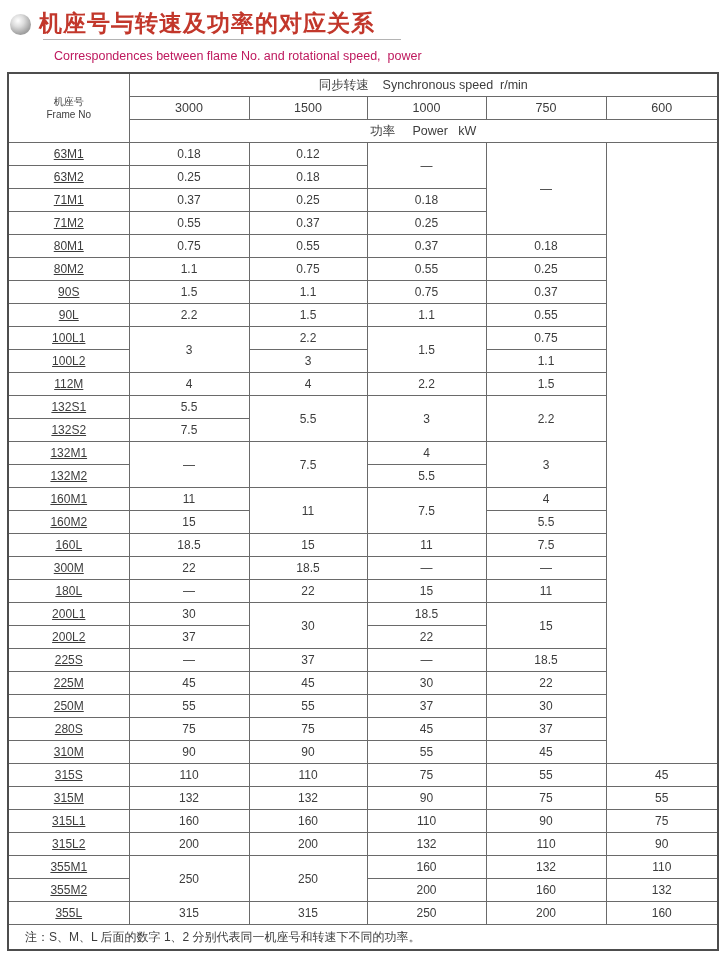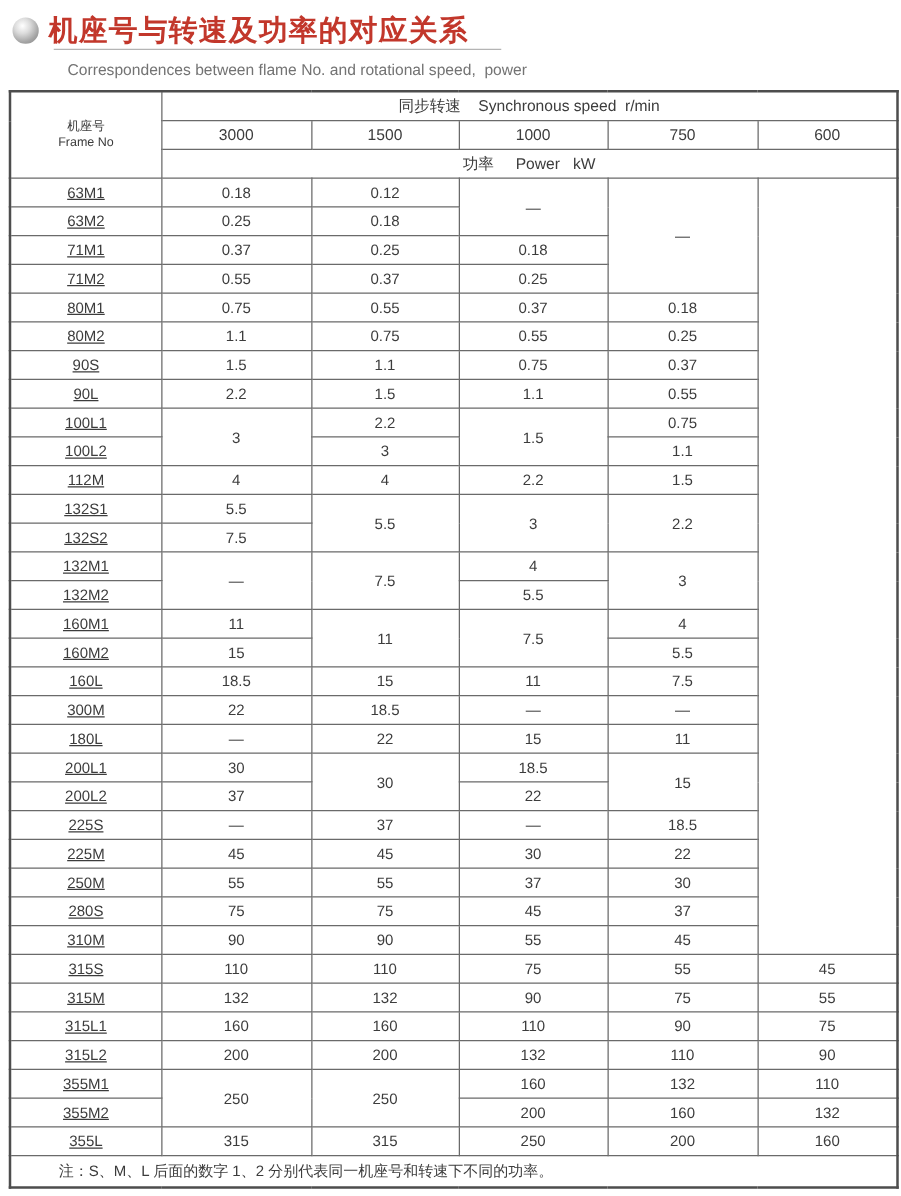--- a/index.html
+++ b/index.html
@@ -2,47 +2,47 @@
 <html><head>
 <meta charset="utf-8">
 <style>
   html,body{margin:0;padding:0;background:#ffffff;}
   .page{
     width:721px;height:957px;background:#ffffff;position:relative;
     font-family:"Liberation Sans",sans-serif;color:#3c3c3c;overflow:hidden;
   }
   
   .title-block{padding:12px 0 0 10px;}
-  .title-row{display:flex;align-items:center;}
+  .title-row{display:flex;align-items:center;font-family:Liberation Serif, serif;}
   .ball{
     width:21px;height:21px;border-radius:50%;flex:0 0 auto;
     background:radial-gradient(circle at 38% 32%, #ffffff 0%, #dcdcdc 32%, #a3a3a3 68%, #868686 100%);
   }
   .title{
     margin-left:8px;font-size:23px;font-weight:700;letter-spacing:1px;
     color:#c2372b;line-height:1.05;white-space:pre;
   }
   .title-underline{height:1px;background:#b4b4b4;width:358px;margin:3px 0 0 33px;}
-  .subtitle{margin:9px 0 0 44px;font-size:12.5px;color:#737373;white-space:pre;}
+  .subtitle{margin:9px 0 0 44px;font-size:12.5px;color:#be185d;white-space:pre;}
   
   table.power{
     border-collapse:collapse;table-layout:fixed;width:710px;
     margin:9px 0 0 7px;border:2px solid #4d4d4d;
   }
   table.power th, table.power td{
     border:1px solid #6a6a6a;text-align:center;vertical-align:middle;
     font-weight:400;color:#3c3c3c;padding:0;height:22px;font-size:12px;
     overflow:hidden;
   }
   table.power thead th{font-size:12.5px;height:22px;}
   .frame-head div{line-height:1.35;font-size:10px;}
   .ws-pre{white-space:pre;margin-left:48px;}
   td.frame{font-size:12px;text-decoration:underline;}
   tr.note-row td{
-    text-align:left;padding-left:38px;height:24px;font-size:12px;white-space:pre;
+    text-align:left;padding-left:16px;height:24px;font-size:12px;white-space:pre;
   }
 </style>
 </head>
 <body>
 
 <div class="page">
 
   <div class="title-block">
     <div class="title-row">
       <span class="ball"></span>

